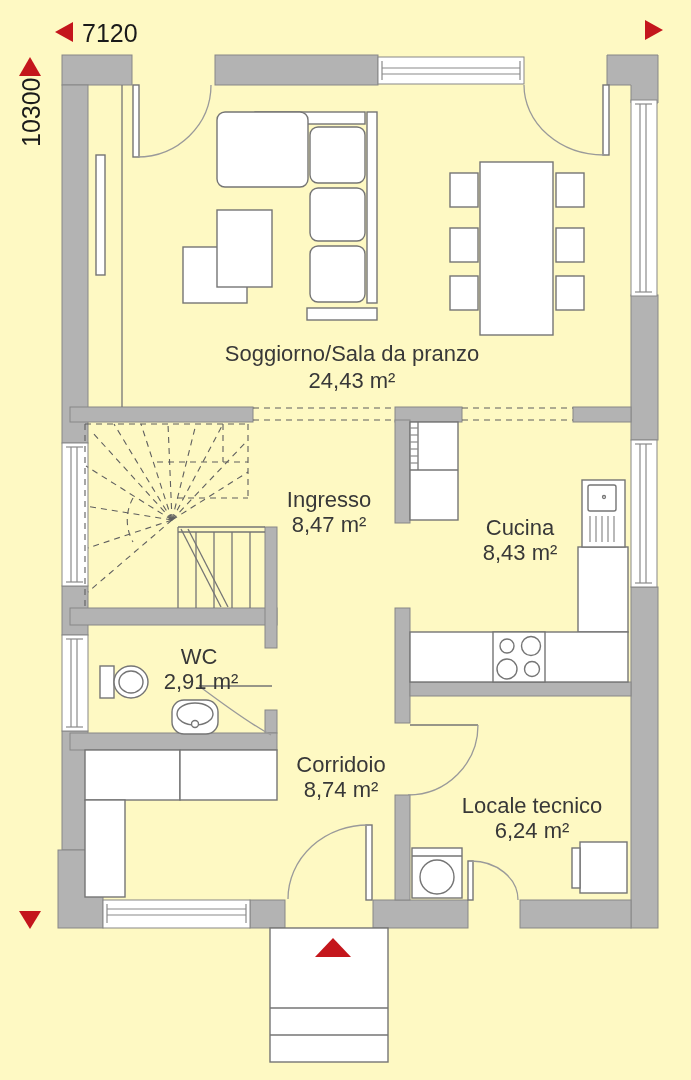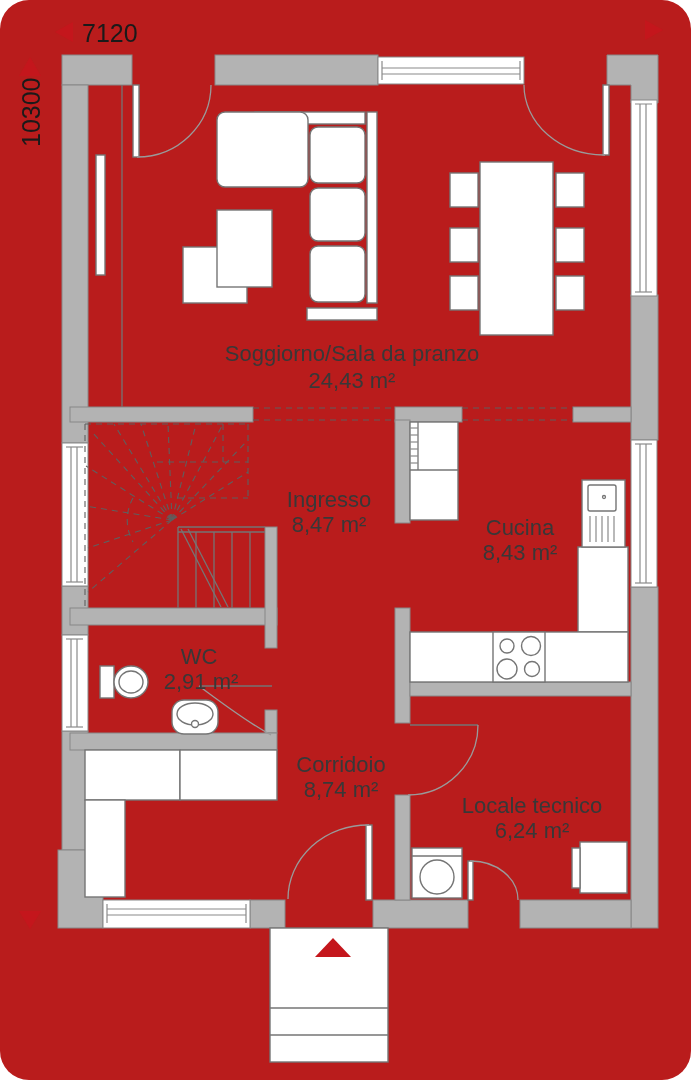--- a/index.html
+++ b/index.html
@@ -1,16 +1,16 @@
 <!DOCTYPE html>
 <html><head>
 <meta charset="utf-8">
 <style>
   html,body{margin:0;padding:0;background:#ffffff;}
-  .stage{position:relative;width:691px;height:1080px;background:#b91c1c;overflow:hidden;border-radius:29px;}
+  .stage{position:relative;width:691px;height:1080px;background:#fef9c3;overflow:hidden;}
   svg{display:block;}
   .wall{fill:#b3b3b3;stroke:#878787;stroke-width:1;}
   .win{fill:#ffffff;stroke:#878787;stroke-width:1;}
   .glz{stroke:#8a8a8a;stroke-width:1.2;fill:none;}
   .furn{fill:#ffffff;stroke:#757575;stroke-width:1.4;}
   .ln{stroke:#757575;stroke-width:1.3;fill:none;}
   .arc{stroke:#9a9a9a;stroke-width:1.3;fill:none;}
   .dash{stroke:#5f5f5f;stroke-width:1.1;fill:none;stroke-dasharray:6 5;}
   .red{fill:#c4161c;stroke:none;}
   .room-name,.room-area{font-family:"Liberation Sans",sans-serif;font-size:22px;fill:#383838;text-anchor:middle;}

